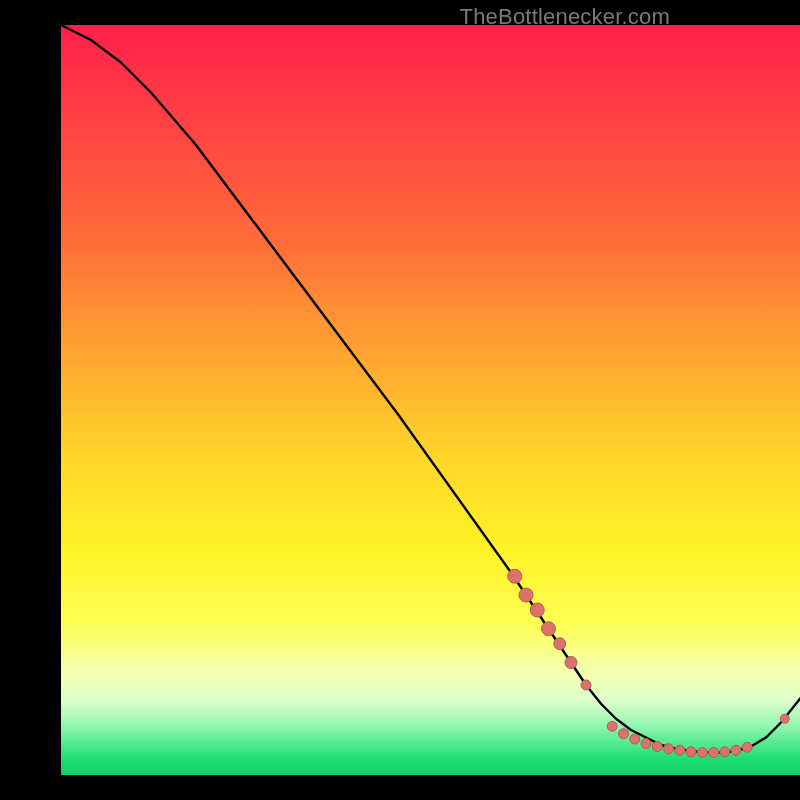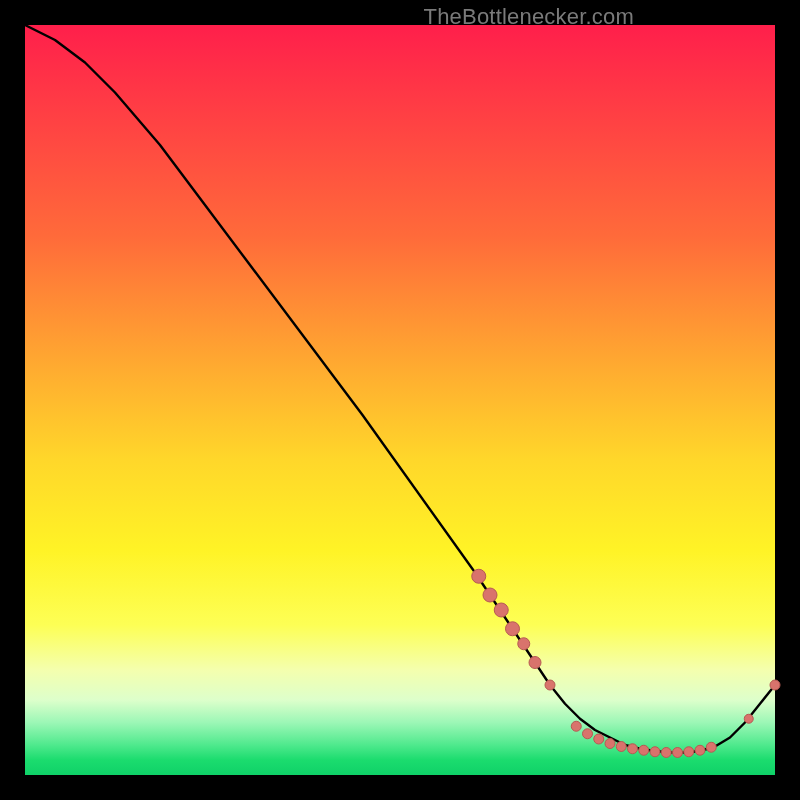--- a/index.html
+++ b/index.html
@@ -9,20 +9,21 @@
     height: 800px;
     background: #000;
     overflow: hidden;
     font-family: Arial, Helvetica, sans-serif;
   }
   .stage {
     position: relative;
     width: 644px;
     height: 800px;
     background: #000;
+    margin-left: 36px;
   }
   
   .plot {
     position: absolute;
     left: 25px;
     top: 25px;
     width: 750px;
     height: 750px;
     
     background: linear-gradient(

